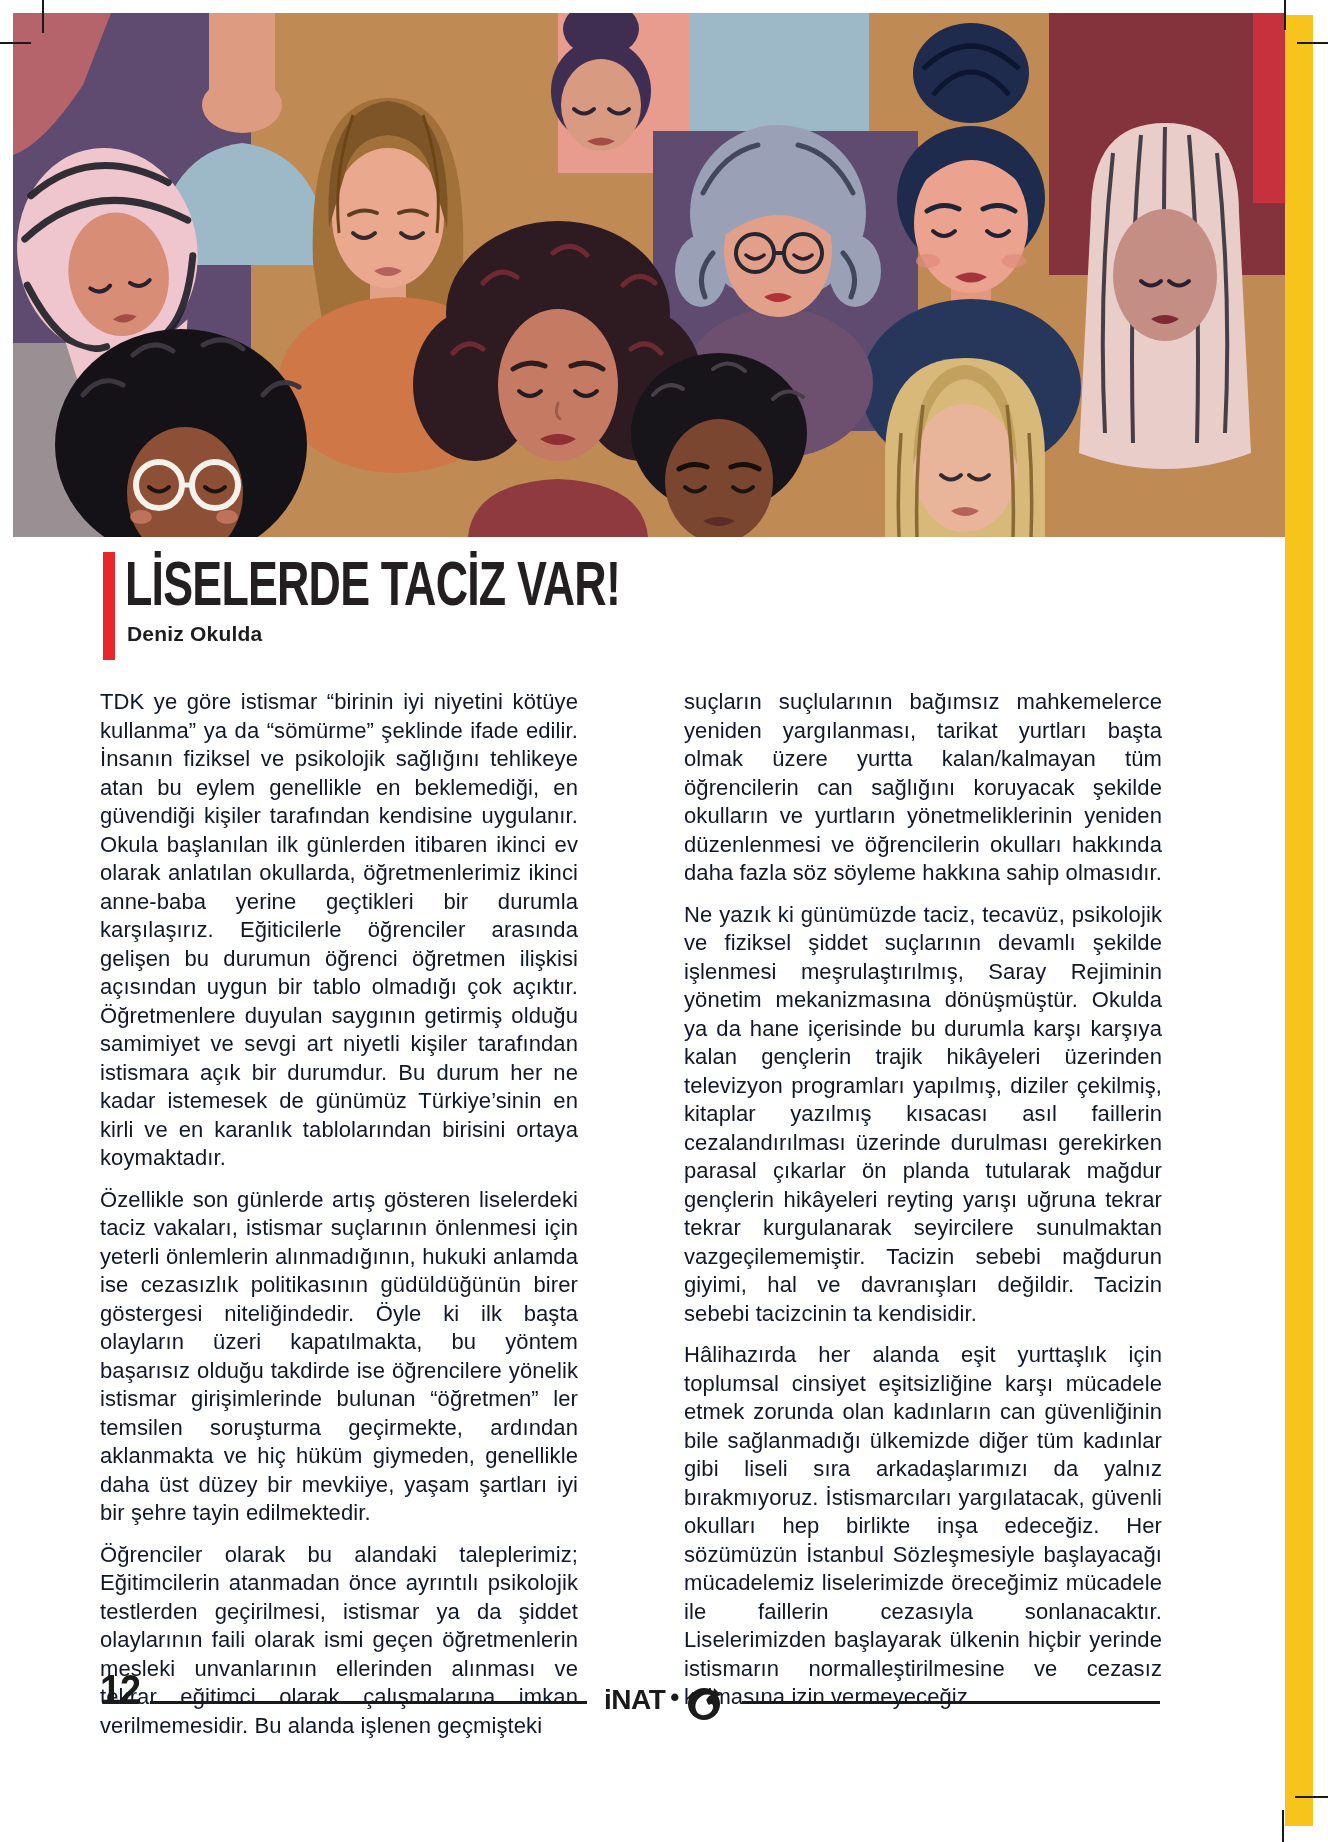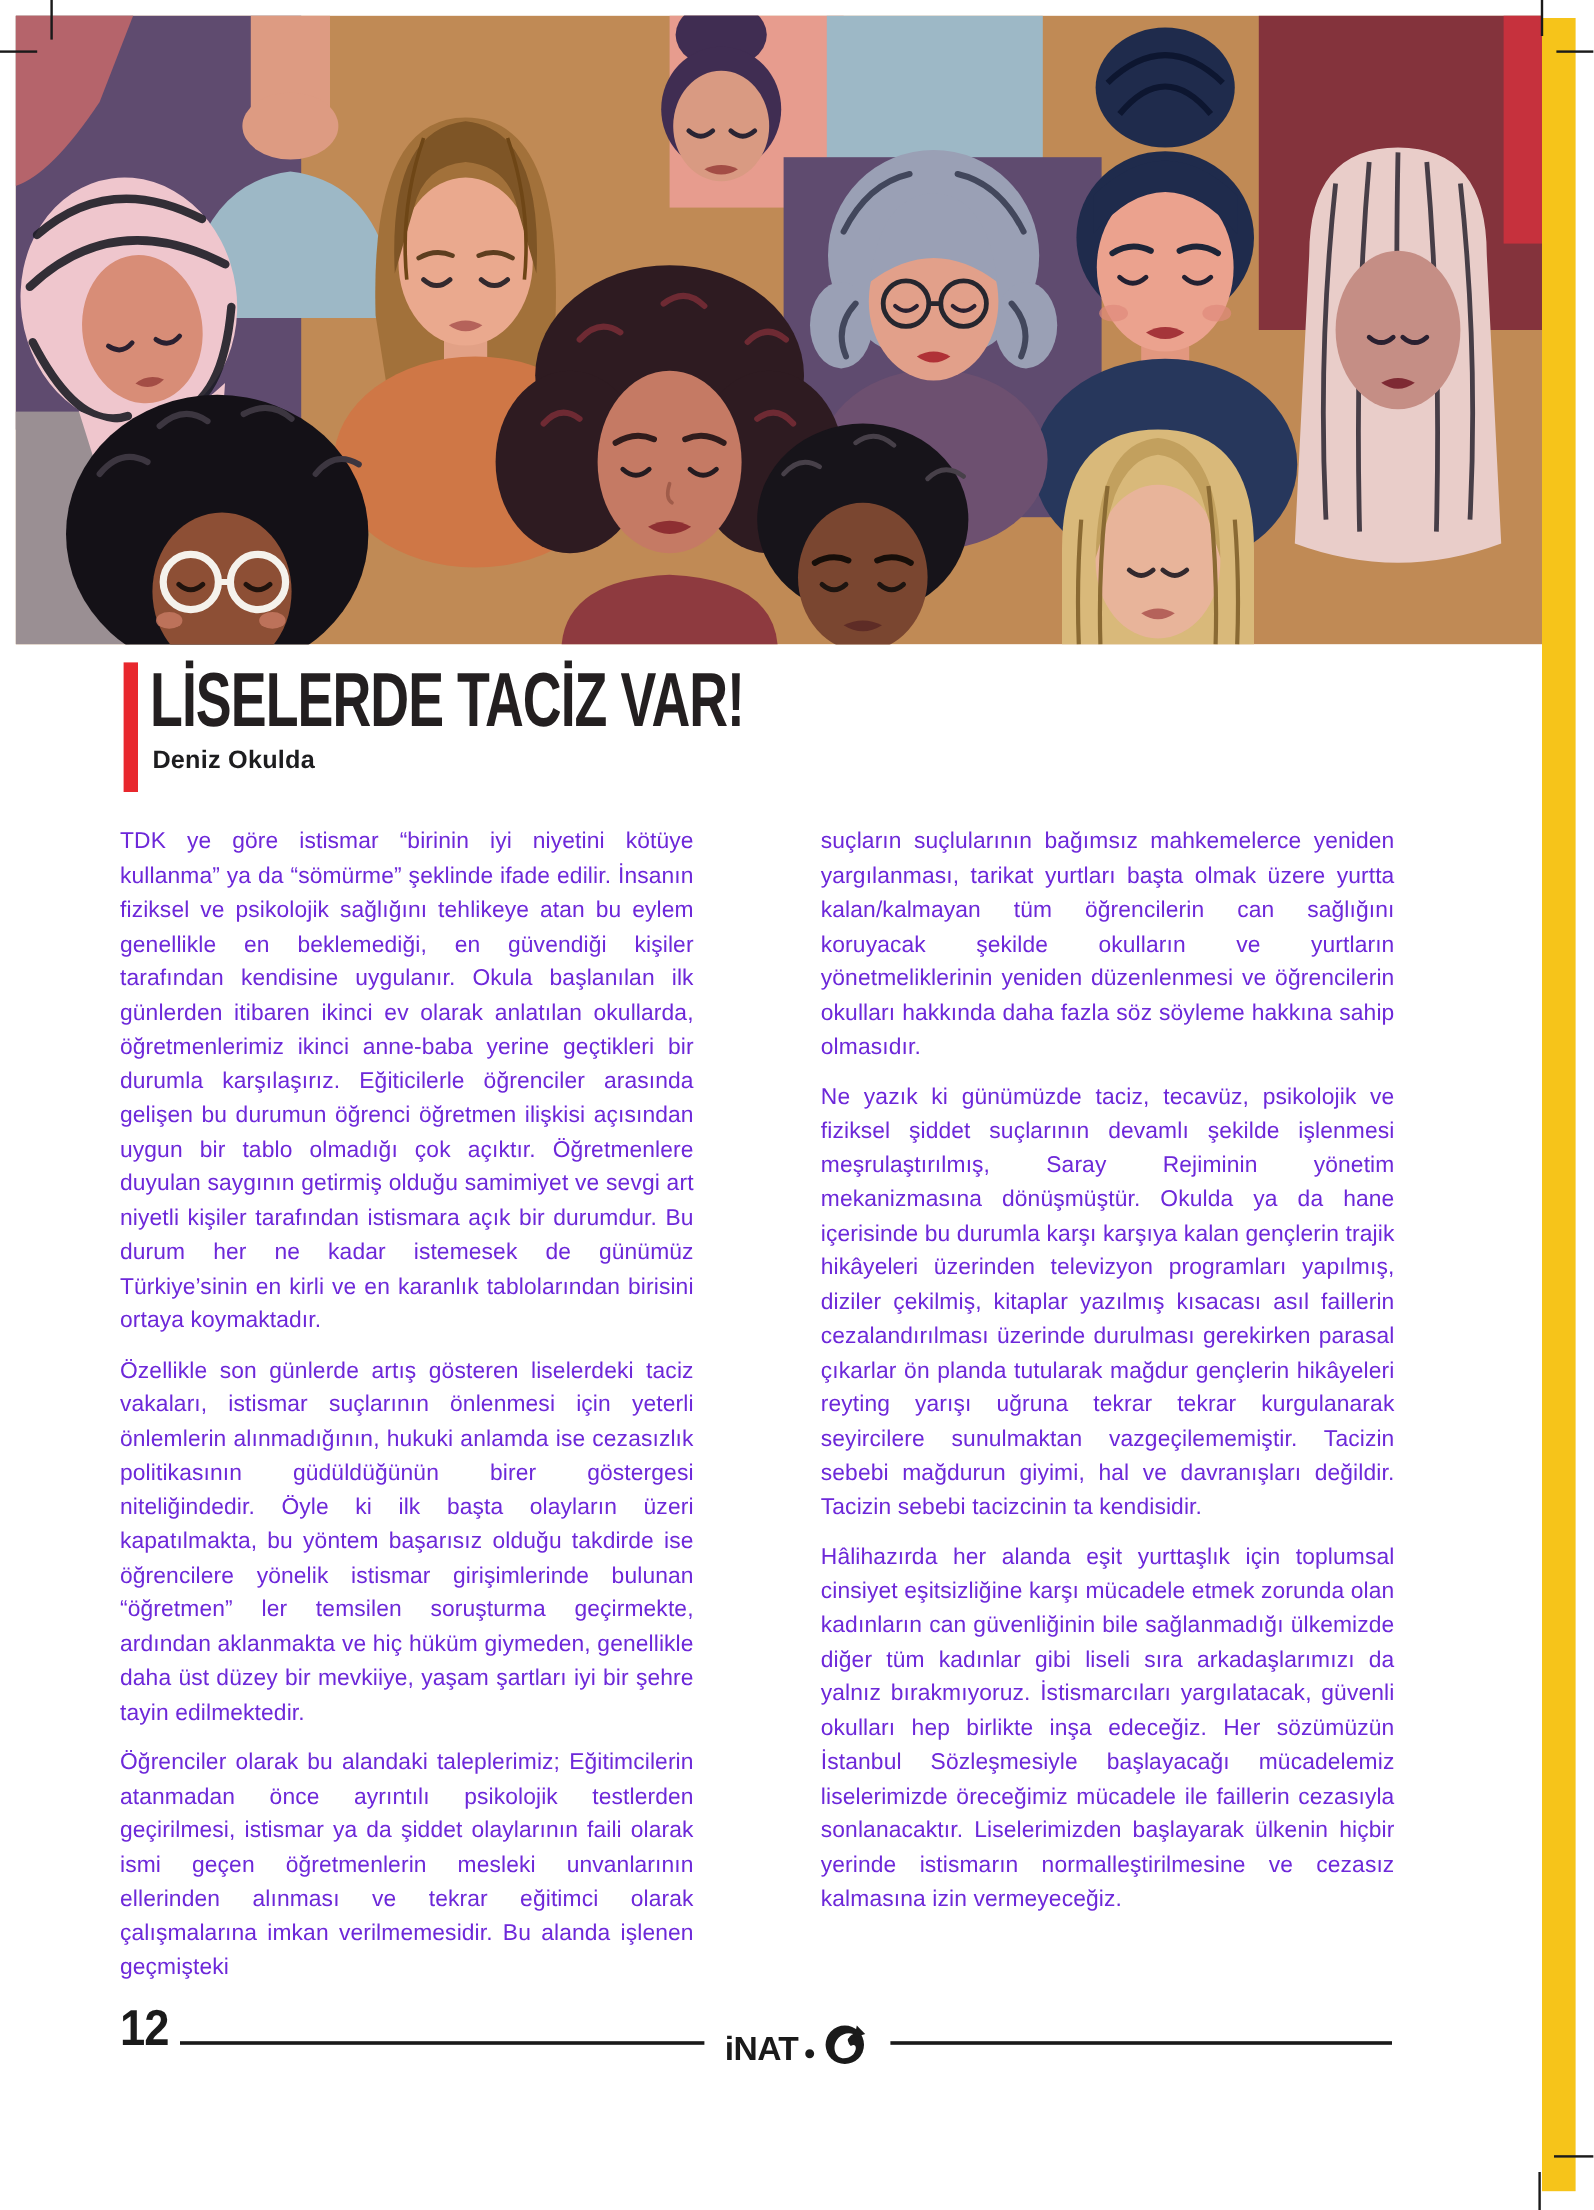--- a/index.html
+++ b/index.html
@@ -27,33 +27,33 @@
     white-space:nowrap;transform:scale(0.8,1.14);transform-origin:left top;
   }
   .author{
     position:absolute;left:127px;top:622px;font-size:21px;font-weight:700;
     color:#1d1d1f;letter-spacing:0.2px;
   }
   
   .columns{position:absolute;left:100px;top:688px;width:1062px;display:flex;gap:106px;}
   .col{width:478px;}
   .col p{
-    margin:0 0 13px 0;font-size:19px;line-height:28.5px;color:#6d28d9;
+    margin:0 0 13px 0;font-size:22px;line-height:28.5px;color:#0f172a;
     text-align:justify;letter-spacing:0.1px;
   }
   
   .pageno{
     position:absolute;left:100px;top:1666px;font-size:42px;font-weight:700;color:#1a1a1a;
     transform:scaleX(0.9);transform-origin:left top;letter-spacing:-1px;
   }
   .rule{position:absolute;top:1701px;height:3px;background:#1a1a1a;}
   .rule-left{left:150px;width:437px;}
   .rule-right{left:742px;width:418px;}
   .brand{
-    position:absolute;left:604px;top:1684px;display:flex;align-items:flex-end;gap:5px;
+    position:absolute;left:604px;top:1684px;display:flex;align-items:flex-start;gap:5px;
     color:#1a1a1a;font-weight:700;
   }
   .brand-name{font-size:28px;letter-spacing:-0.5px;}
   .brand-bullet{font-size:26px;line-height:1;}
   .brand-logo{width:40px;height:40px;display:block;}
 </style>
 </head>
 <body>
 
 <div class="page">

